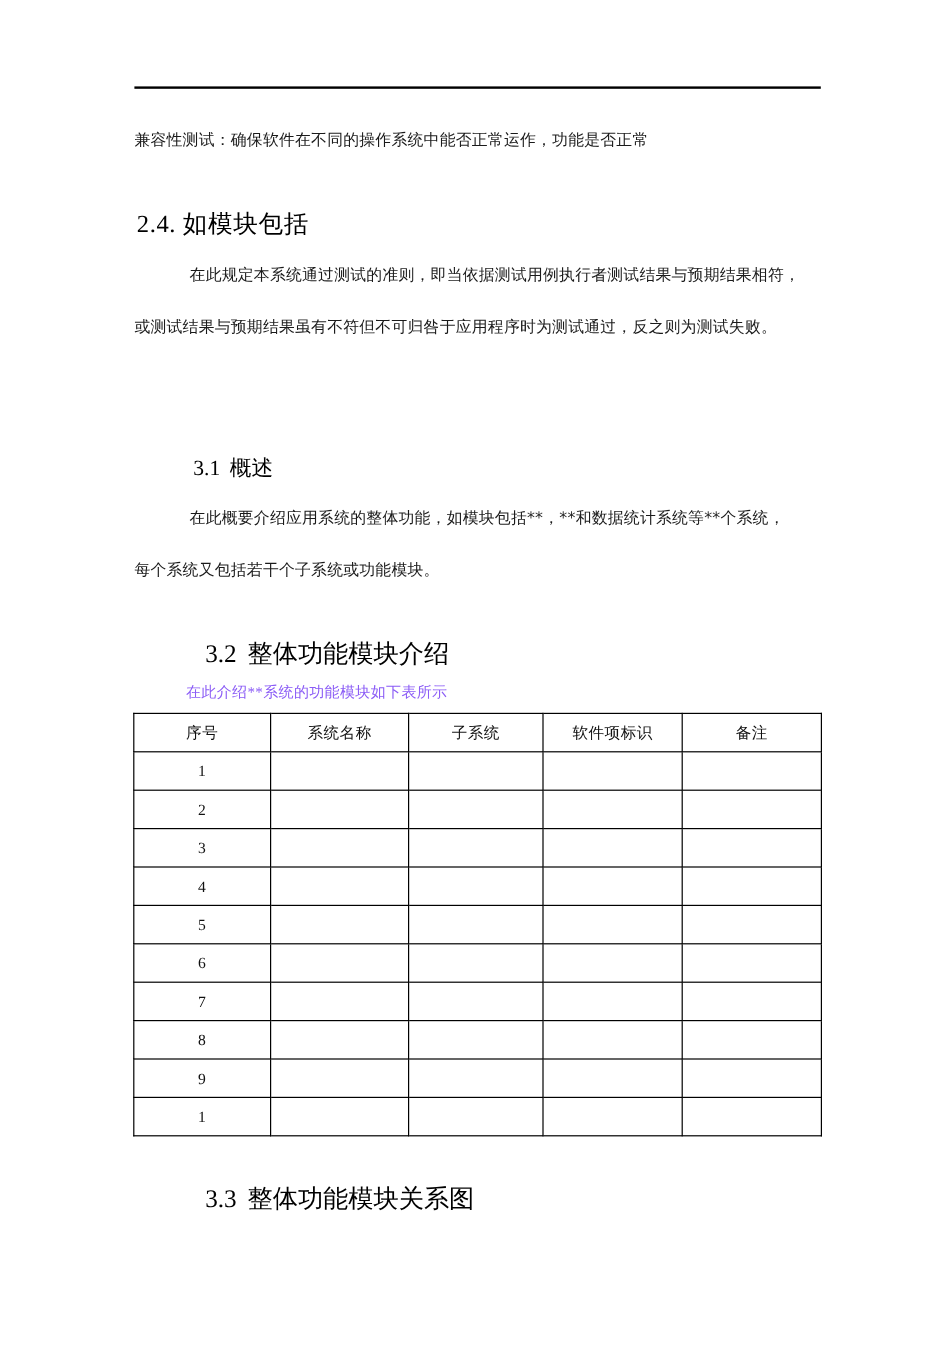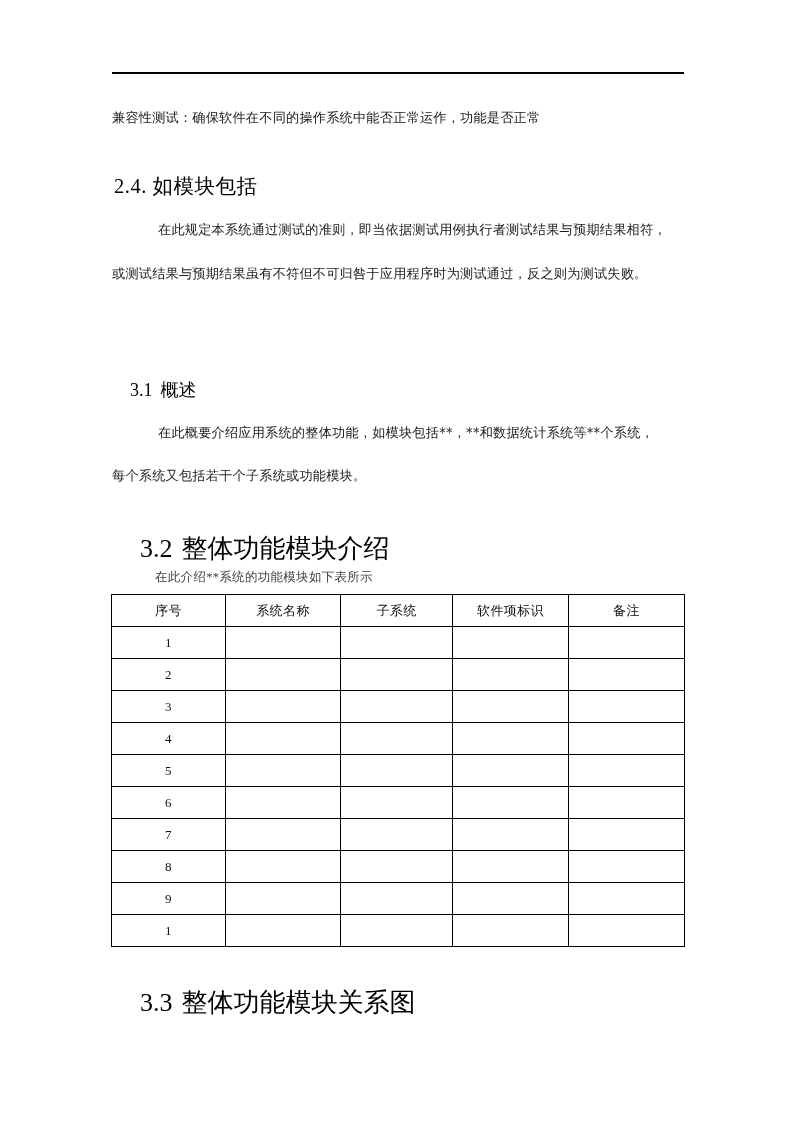--- a/index.html
+++ b/index.html
@@ -61,39 +61,40 @@
     color: #000000;
     white-space: nowrap;
     letter-spacing: 0.5px;
   }
   .h1 .num {
     margin-right: 26px;
   }
   .h3 {
     position: absolute;
     font-family: "Liberation Serif", "DejaVu Serif", serif;
-    font-size: 26px;
+    font-size: 21px;
     color: #000000;
     white-space: nowrap;
   }
   .h3 .num {
     margin-right: 9px;
+    margin-left: 31px;
   }
   .h3.small {
     font-size: 18px;
   }
   .h3.small .num {
     margin-right: 8px;
   }
 
   .caption {
     position: absolute;
     font-family: "Liberation Serif", "DejaVu Serif", serif;
     font-size: 12.5px;
-    color: #404040;
+    color: #8b5cf6;
     white-space: nowrap;
     letter-spacing: 0.3px;
   }
 
   
   .module-table {
     position: absolute;
     left: 111px;
     top: 594px;
     width: 573px;

